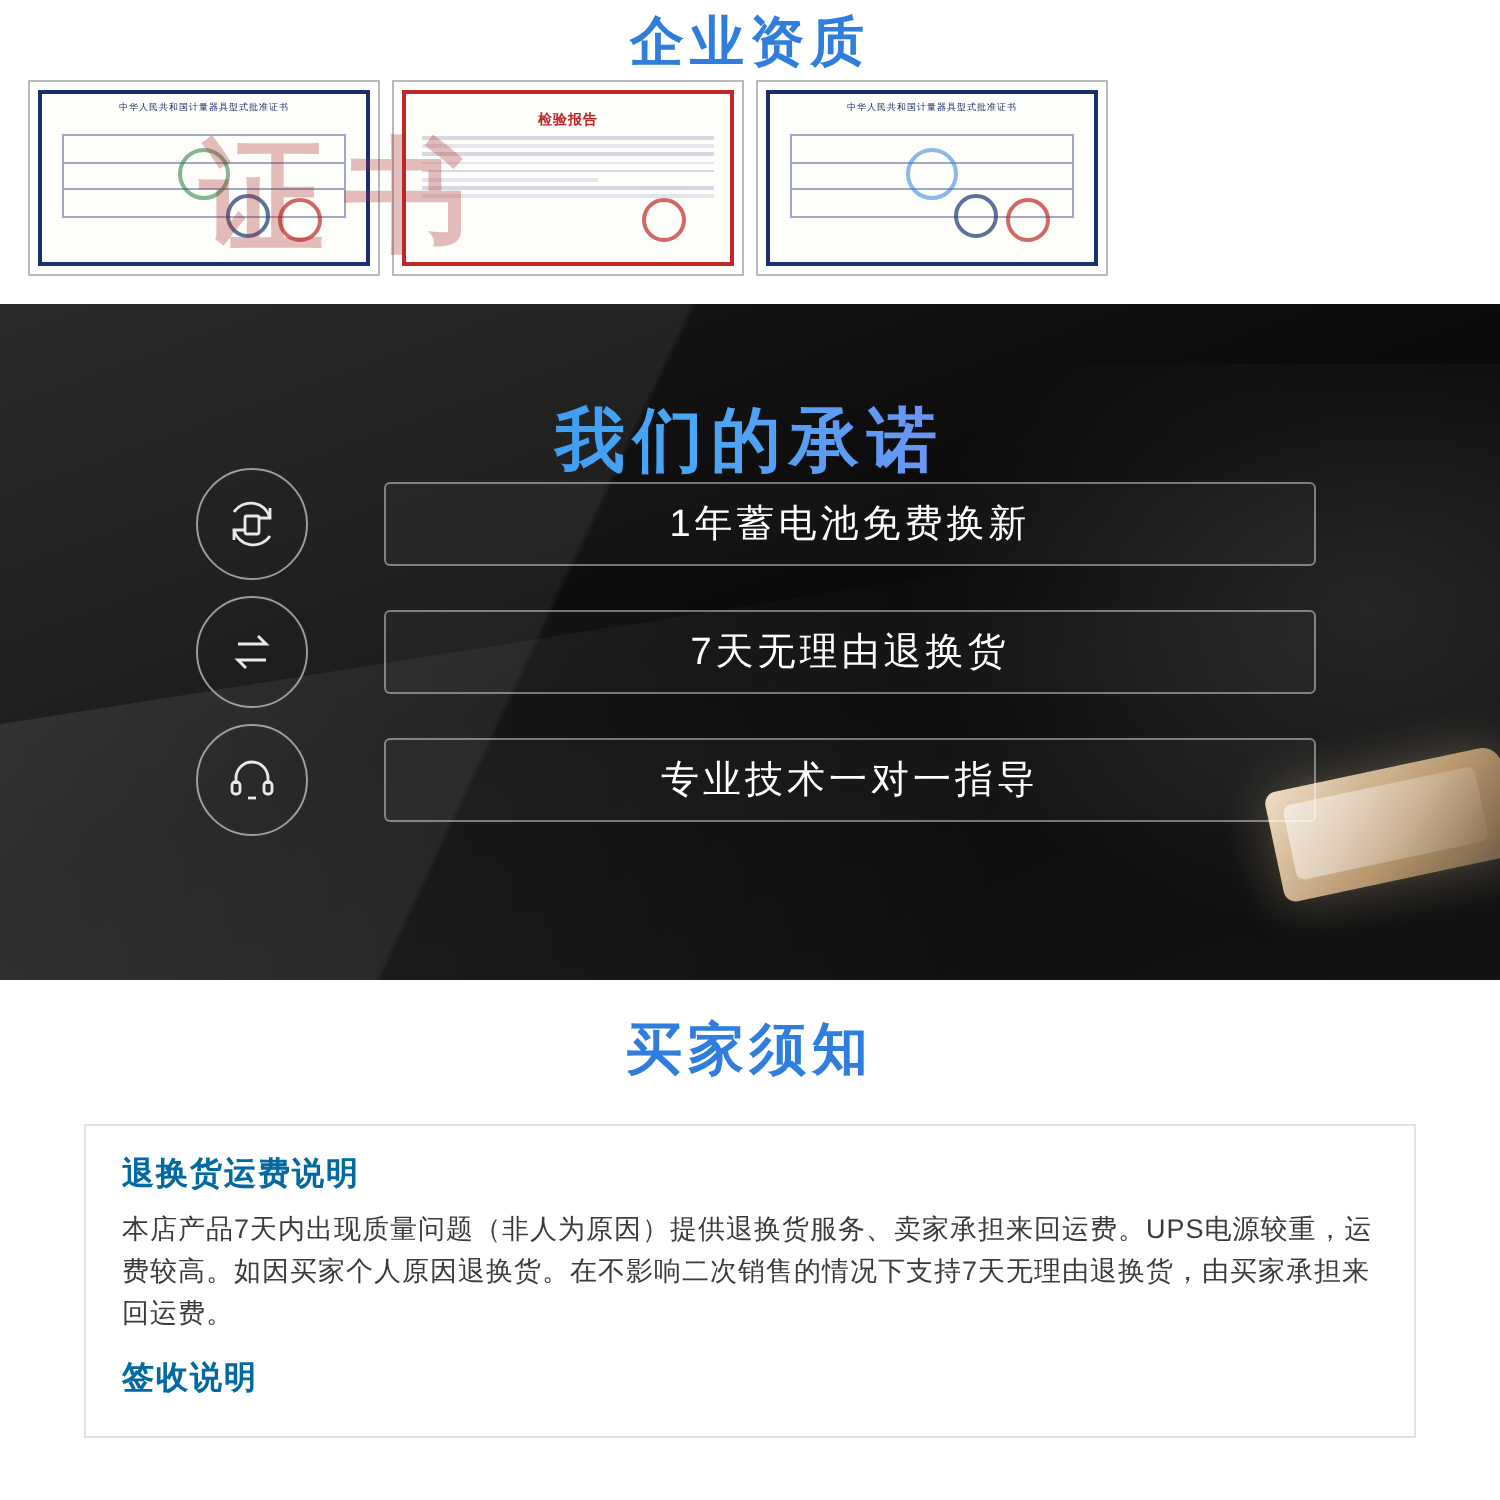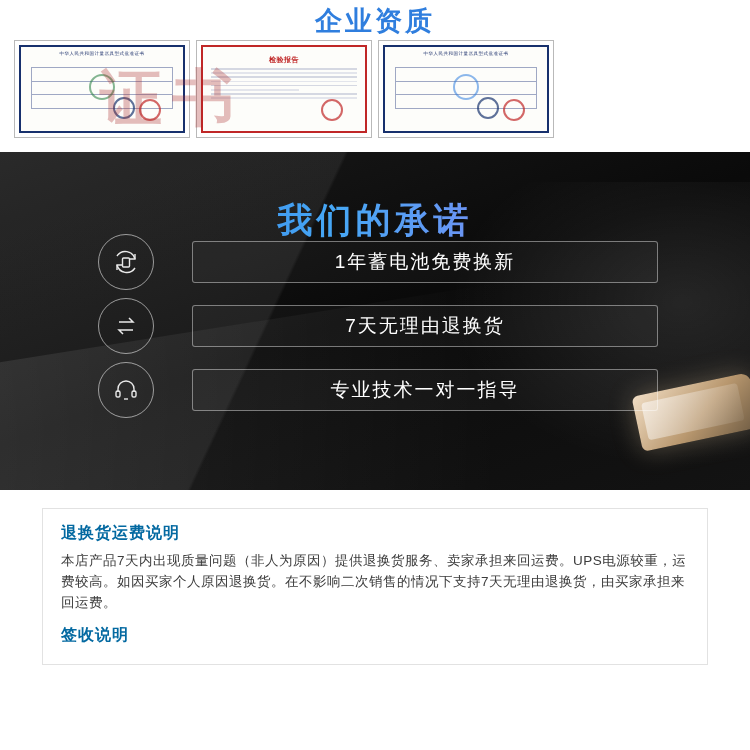--- a/index.html
+++ b/index.html
@@ -275,20 +275,21 @@
             <path d="M13 24h4"></path>
           </svg>
         </div>
         <div class="pr-pill">专业技术一对一指导</div>
       </div>
 
     </div>
   </section>
 
   <section class="sec-notice">
+    <div class="nt-title">买家须知</div>
 
     <div class="nt-card">
       <div class="nt-h">退换货运费说明</div>
       <div class="nt-p">本店产品7天内出现质量问题（非人为原因）提供退换货服务、卖家承担来回运费。UPS电源较重，运费较高。如因买家个人原因退换货。在不影响二次销售的情况下支持7天无理由退换货，由买家承担来回运费。</div>
 
       <div class="nt-block2">
         <div class="nt-h">签收说明</div>
       </div>
     </div>
   </section>

